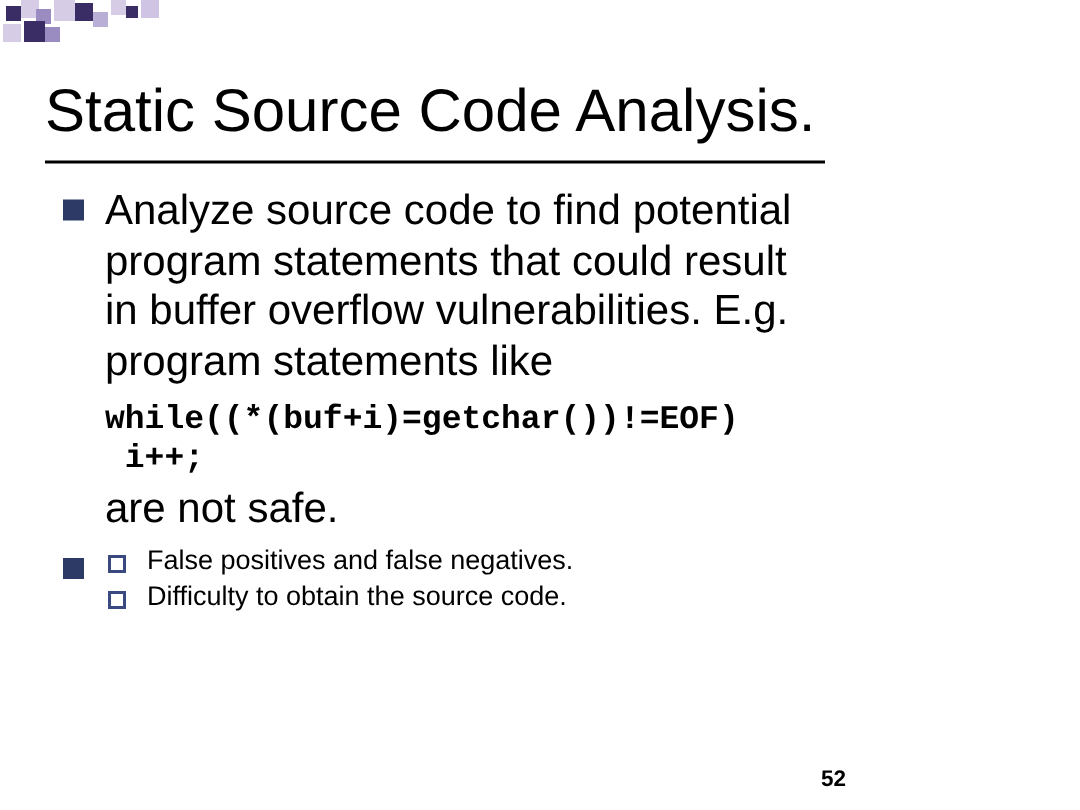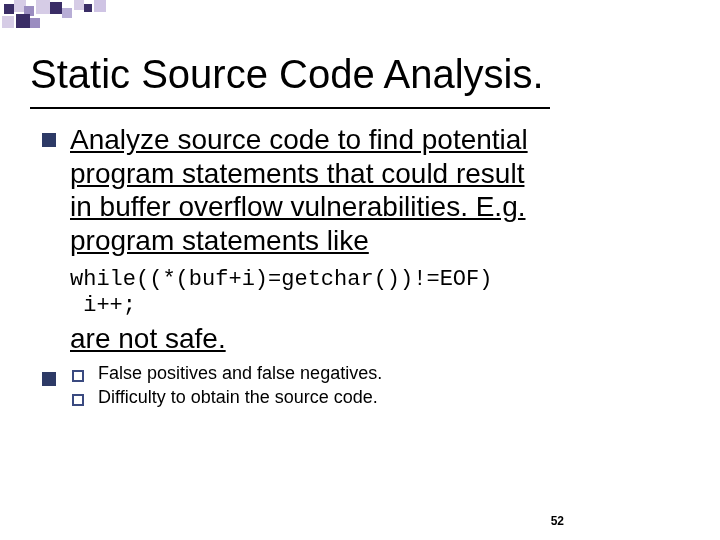--- a/index.html
+++ b/index.html
@@ -6,27 +6,27 @@
   html, body { width: 720px; height: 540px; background: #fff; font-family: Arial, Helvetica, sans-serif; color: #000; }
   .slide { position: relative; width: 580px; height: 540px; padding: 0; }
   .deco { position: absolute; top: 0; left: 0; width: 150px; height: 30px; overflow: hidden; }
   .deco .sq { position: absolute; width: 14px; height: 14px; }
   .title-wrap { padding: 52px 30px 6px 30px; }
   .title { font-size: 40px; font-weight: 400; letter-spacing: 0px; }
   .rule { border: none; border-top: 2px solid #000; margin: 4px 30px 0 30px; }
   .body { padding: 14px 48px 0 70px; }
   .bullet-row { position: relative; margin-bottom: 6px; }
   .bullet-sq { position: absolute; left: -28px; top: 10px; width: 14px; height: 14px; background: #2d3a66; }
-  .bullet-text { font-size: 28px; line-height: 1.2; text-decoration: underline; }
-  .code-block { font-family: "Courier New", Courier, monospace; font-size: 22px; line-height: 1.15; margin: 10px 0 4px 0; white-space: pre; }
+  .bullet-text { font-size: 28px; line-height: 1.2; }
+  .code-block { font-family: "Courier New", Courier, monospace; font-size: 22px; line-height: 1.15; margin: 10px 0 4px 0; white-space: pre; font-weight: bold; }
   .sub-list { padding-left: 28px; margin-top: 2px; }
   .sub-row { position: relative; margin-bottom: 2px; }
   .sub-sq { position: absolute; left: -26px; top: 8px; width: 12px; height: 12px; border: 2px solid #3a4a80; background: transparent; }
   .sub-text { font-size: 18px; line-height: 1.25; }
-  .pagenum { position: absolute; right: 16px; bottom: 12px; font-size: 12px; font-weight: bold; }
+  .pagenum { position: absolute; right: 16px; bottom: 12px; font-size: 15px; font-weight: bold; }
 </style>
 </head>
 <body>
 
 <div class="slide">
 
   <div class="deco" id="deco-host">
       <div class="sq" style="left: 4px; top: 4px; width: 10px; height: 10px; background: rgb(58, 45, 102);"></div>
       <div class="sq" style="left: 14px; top: 0px; width: 12px; height: 12px; background: rgb(214, 204, 230);"></div>
       <div class="sq" style="left: 24px; top: 6px; width: 10px; height: 10px; background: rgb(154, 140, 192);"></div>

